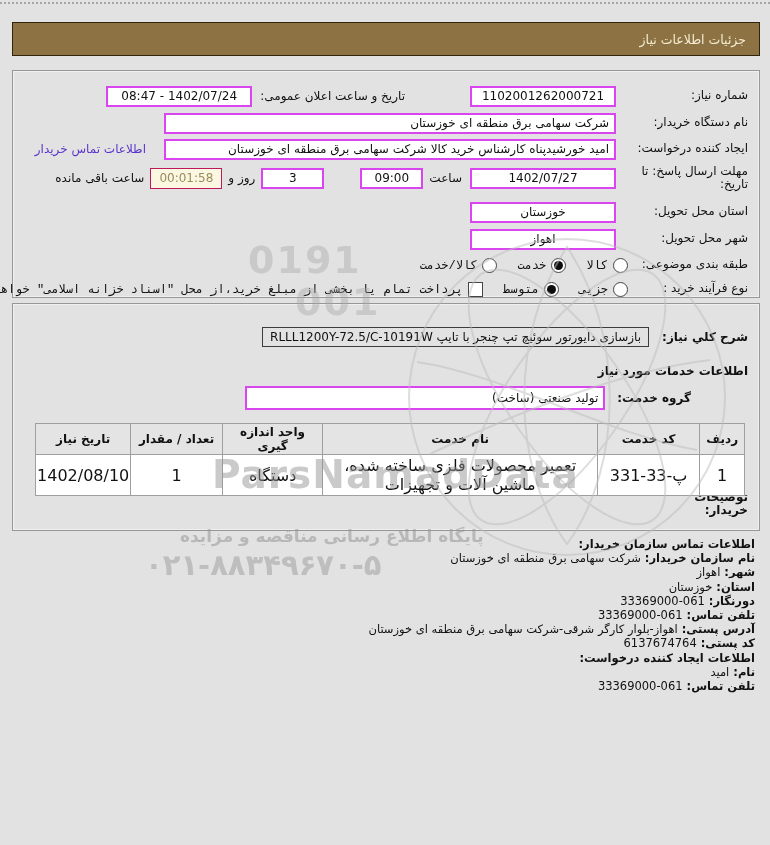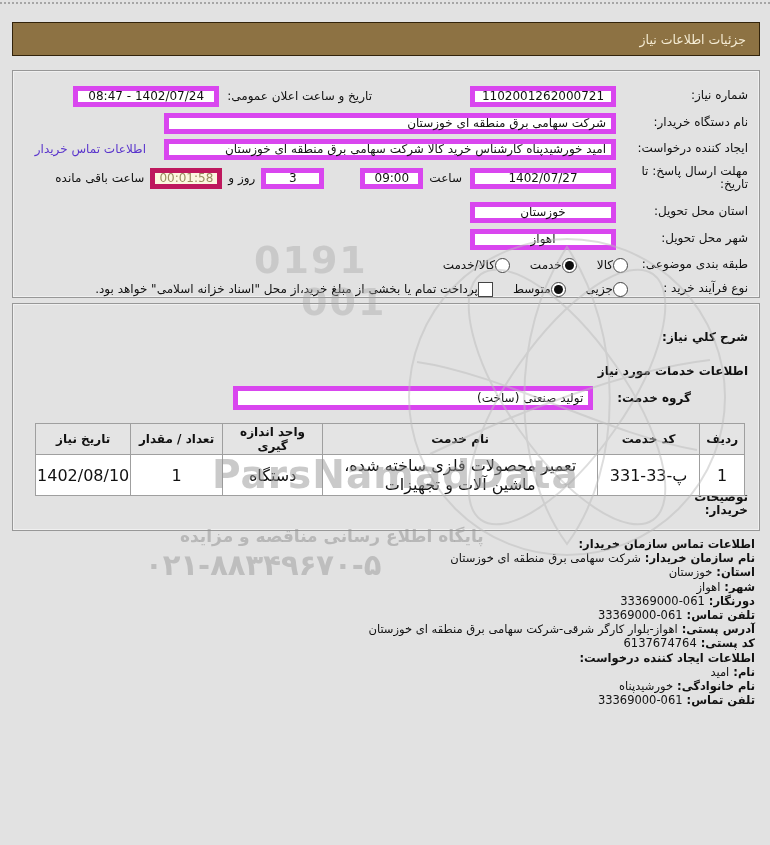--- a/index.html
+++ b/index.html
@@ -12,46 +12,46 @@
         background:#8d7243;border:1px solid #32230b;box-sizing:border-box;
         color:#f5ecd4;display:flex;align-items:center;padding-right:13px;
         font-size:12.5px;z-index:2;}
   .panel{position:absolute;right:10px;width:748px;box-sizing:border-box;
         border:1px solid #979797;box-shadow:inset 1px 1px 0 #f0f0f0, inset -1px -1px 0 #f0f0f0;
         z-index:1;}
   #panel-main{top:70px;height:228px;}
   #panel-need{top:303px;height:228px;}
   .frow{position:absolute;right:11px;left:11px;display:flex;align-items:center;direction:rtl;height:24px;}
   .flabel{flex:0 0 132px;line-height:13.5px;}
-  .ibox{background:#fff;border:5px solid #d946ef;height:21px;box-sizing:border-box;
+  .ibox{background:#fff;border:2px solid #d946ef;height:21px;box-sizing:border-box;
         display:flex;align-items:center;justify-content:center;white-space:nowrap;}
   .ibox.rt{justify-content:flex-start;padding:0 5px;}
   .w146{width:146px}.w452{width:452px}.w63{width:63px}.w72{width:72px}.w400{width:360px}
-  .cdown{background:#fcf7e0;border:5px solid #be185d;color:#9b8c60;}
+  .cdown{background:#fcf7e0;border:1px solid #be185d;color:#9b8c60;}
   .gap8{margin-right:8px}.gap6{margin-right:6px}.gap36{margin-right:36px}
   .link{color:#5a35cc;margin-right:18px;white-space:nowrap;cursor:pointer;}
   .radio{position:relative;width:13px;height:13px;border:1px solid #444;border-radius:50%;
         background:#fff;display:inline-block;flex:0 0 13px;box-sizing:content-box;}
   .radio.on::after{content:"";position:absolute;left:2px;top:2px;right:2px;bottom:2px;
         border-radius:50%;background:#0d0d0d;}
   .chk{width:13px;height:13px;border:1px solid #444;background:#fff;display:inline-block;flex:0 0 13px;}
-  .opt{display:flex;align-items:flex-start;margin-left:20px;white-space:nowrap;}
+  .opt{display:flex;align-items:flex-start;gap:5px;margin-left:20px;white-space:nowrap;font-family:Liberation Mono, monospace;}
   .bold{font-weight:bold;}
   .svc{border-collapse:collapse;position:absolute;top:119px;right:14px;width:710px;background:#fff;z-index:1;}
   .svc th{background:#e4e4e4;font-weight:bold;border:1px solid #9f9f9f;height:26px;font-size:12px;}
   .svc td{border:1px solid #9f9f9f;height:28px;text-align:center;font-size:16px;background:#fff;}
   .descbox{border:1px solid #3c3c3c;padding:2px 7px;white-space:nowrap;}
   .notesbox{background:#fff;border:1px solid #3c3c3c;flex:1;min-height:46px;box-sizing:border-box;
         display:flex;align-items:center;justify-content:center;text-align:center;
         font-size:11.5px;line-height:16px;padding:2px 10px;}
   .contact{position:absolute;top:537px;right:15px;width:600px;text-align:right;
         font-size:11.5px;line-height:14.2px;z-index:1;}
   .contact .lbl{font-weight:bold;margin-left:4px;text-align:center;}
   .wm{position:absolute;pointer-events:none;z-index:40;}
-  .wm-digits{font-size:38px;font-weight:bold;color:rgba(165,165,165,.40);letter-spacing:2px;margin-left:6px;}
+  .wm-digits{font-size:38px;font-weight:bold;color:rgba(165,165,165,.40);letter-spacing:2px;}
   .wm-brand{left:212px;top:452px;font-size:39px;font-weight:bold;color:rgba(150,150,150,.50);letter-spacing:1px;}
   .wm-tagline{left:180px;top:526px;font-size:17px;font-weight:bold;color:rgba(150,150,150,.55);
         direction:rtl;white-space:nowrap;}
   .wm-phone{left:145px;top:548px;font-size:29px;font-weight:bold;color:rgba(150,150,150,.48);
         direction:ltr;letter-spacing:3px;white-space:nowrap;}
 </style>
 </head>
 <body>
 
 <div class="page">
@@ -61,21 +61,21 @@
     <span>جزئیات اطلاعات نیاز</span>
   </div>
 
   <div class="panel" id="panel-main">
 
     <div class="frow" style="top:13px">
       <span class="flabel">شماره نیاز:</span>
       <span class="ibox w146">
           <span>1102001262000721</span>
         </span>
-      <span class="gap36" style="margin-right:98px;white-space:nowrap">تاریخ و ساعت اعلان عمومی:</span>
+      <span class="gap36" style="margin-right:65px;white-space:nowrap">تاریخ و ساعت اعلان عمومی:</span>
       <span class="ibox w146 gap8">
           <span>1402/07/24 - 08:47</span>
         </span>
     </div>
 
     <div class="frow" style="top:40px">
       <span class="flabel">نام دستگاه خریدار:</span>
       <span class="ibox rt w452">
           <span>شرکت سهامی برق منطقه ای خوزستان</span>
         </span>
@@ -152,28 +152,29 @@
         <span class="chk"></span>
         <span style="white-space:nowrap">پرداخت تمام یا بخشی از مبلغ خرید،از محل "اسناد خزانه اسلامی" خواهد بود.</span>
       </span>
     </div>
   </div>
 
   <div class="panel" id="panel-need">
 
     <div class="frow" style="top:20px;height:26px">
       <span class="bold" style="margin-left:13px;white-space:nowrap">شرح کلي نیاز:</span>
+      <span class="descbox"><span>بازسازی دایورتور سوئیچ تپ چنجر با تایپ RLLL1200Y-72.5/C-10191W</span></span>
     </div>
 
     <div class="frow" style="top:55px">
       <span class="bold">اطلاعات خدمات مورد نیاز</span>
     </div>
 
     <div class="frow" style="top:82px;right:68px">
-      <span class="bold" style="margin-left:24px;white-space:nowrap">گروه خدمت:</span>
+      <span class="bold" style="margin-left:12px;white-space:nowrap">گروه خدمت:</span>
       <span class="ibox rt w400" style="height:24px">
           <span>تولید صنعتی (ساخت)</span>
         </span>
     </div>
 
     <table class="svc">
       <colgroup>
         <col style="width:45px">
           <col style="width:103px">
           <col style="width:280px">
@@ -204,29 +205,28 @@
     </table>
 
     <div class="frow" style="top:176px;height:48px;align-items:center">
       <span class="bold flabel" style="flex-basis:68px">توضیحات خریدار:</span>
     </div>
   </div>
 
   <div class="contact">
     <div class="bold">اطلاعات تماس سازمان خریدار:</div>
     <div><span class="lbl">نام سازمان خریدار:</span><span>شرکت سهامی برق منطقه ای خوزستان</span></div>
+    <div><span class="lbl">شهر:</span><span>اهواز</span></div>
     <div><span class="lbl">استان:</span><span>خوزستان</span></div>
-    <div><span class="lbl">شهر:</span><span>اهواز</span></div>
     <div><span class="lbl">دورنگار:</span><span>061-33369000</span></div>
     <div><span class="lbl">تلفن تماس:</span><span>061-33369000</span></div>
     <div><span class="lbl">آدرس پستی:</span><span>اهواز-بلوار کارگر شرقی-شرکت سهامی برق منطقه ای خوزستان</span></div>
     <div><span class="lbl">کد پستی:</span><span>6137674764</span></div>
     <div class="bold">اطلاعات ایجاد کننده درخواست:</div>
     <div><span class="lbl">نام:</span><span>امید</span></div>
-    <div><span class="lbl">نام خانوادگی:</span><span>خورشیدپناه</span></div>
     <div><span class="lbl">تلفن تماس:</span><span>061-33369000</span></div>
   </div>
 
   <svg class="wm" style="left:362px;top:212px" width="400" height="370" viewBox="0 0 400 370">
     <g fill="none" stroke="#bdbdbd" stroke-width="2" opacity="0.5">
       <circle cx="205" cy="185" r="158"></circle>
       <path d="M205 35 C 148 120, 148 255, 205 332 C 262 255, 262 120, 205 35 Z"></path>
       <path d="M55 150 C 140 162, 245 222, 335 238"></path>
       <path d="M68 242 C 150 202, 262 158, 348 148"></path>
       <ellipse cx="205" cy="185" rx="150" ry="58" transform="rotate(55 205 185)"></ellipse>

